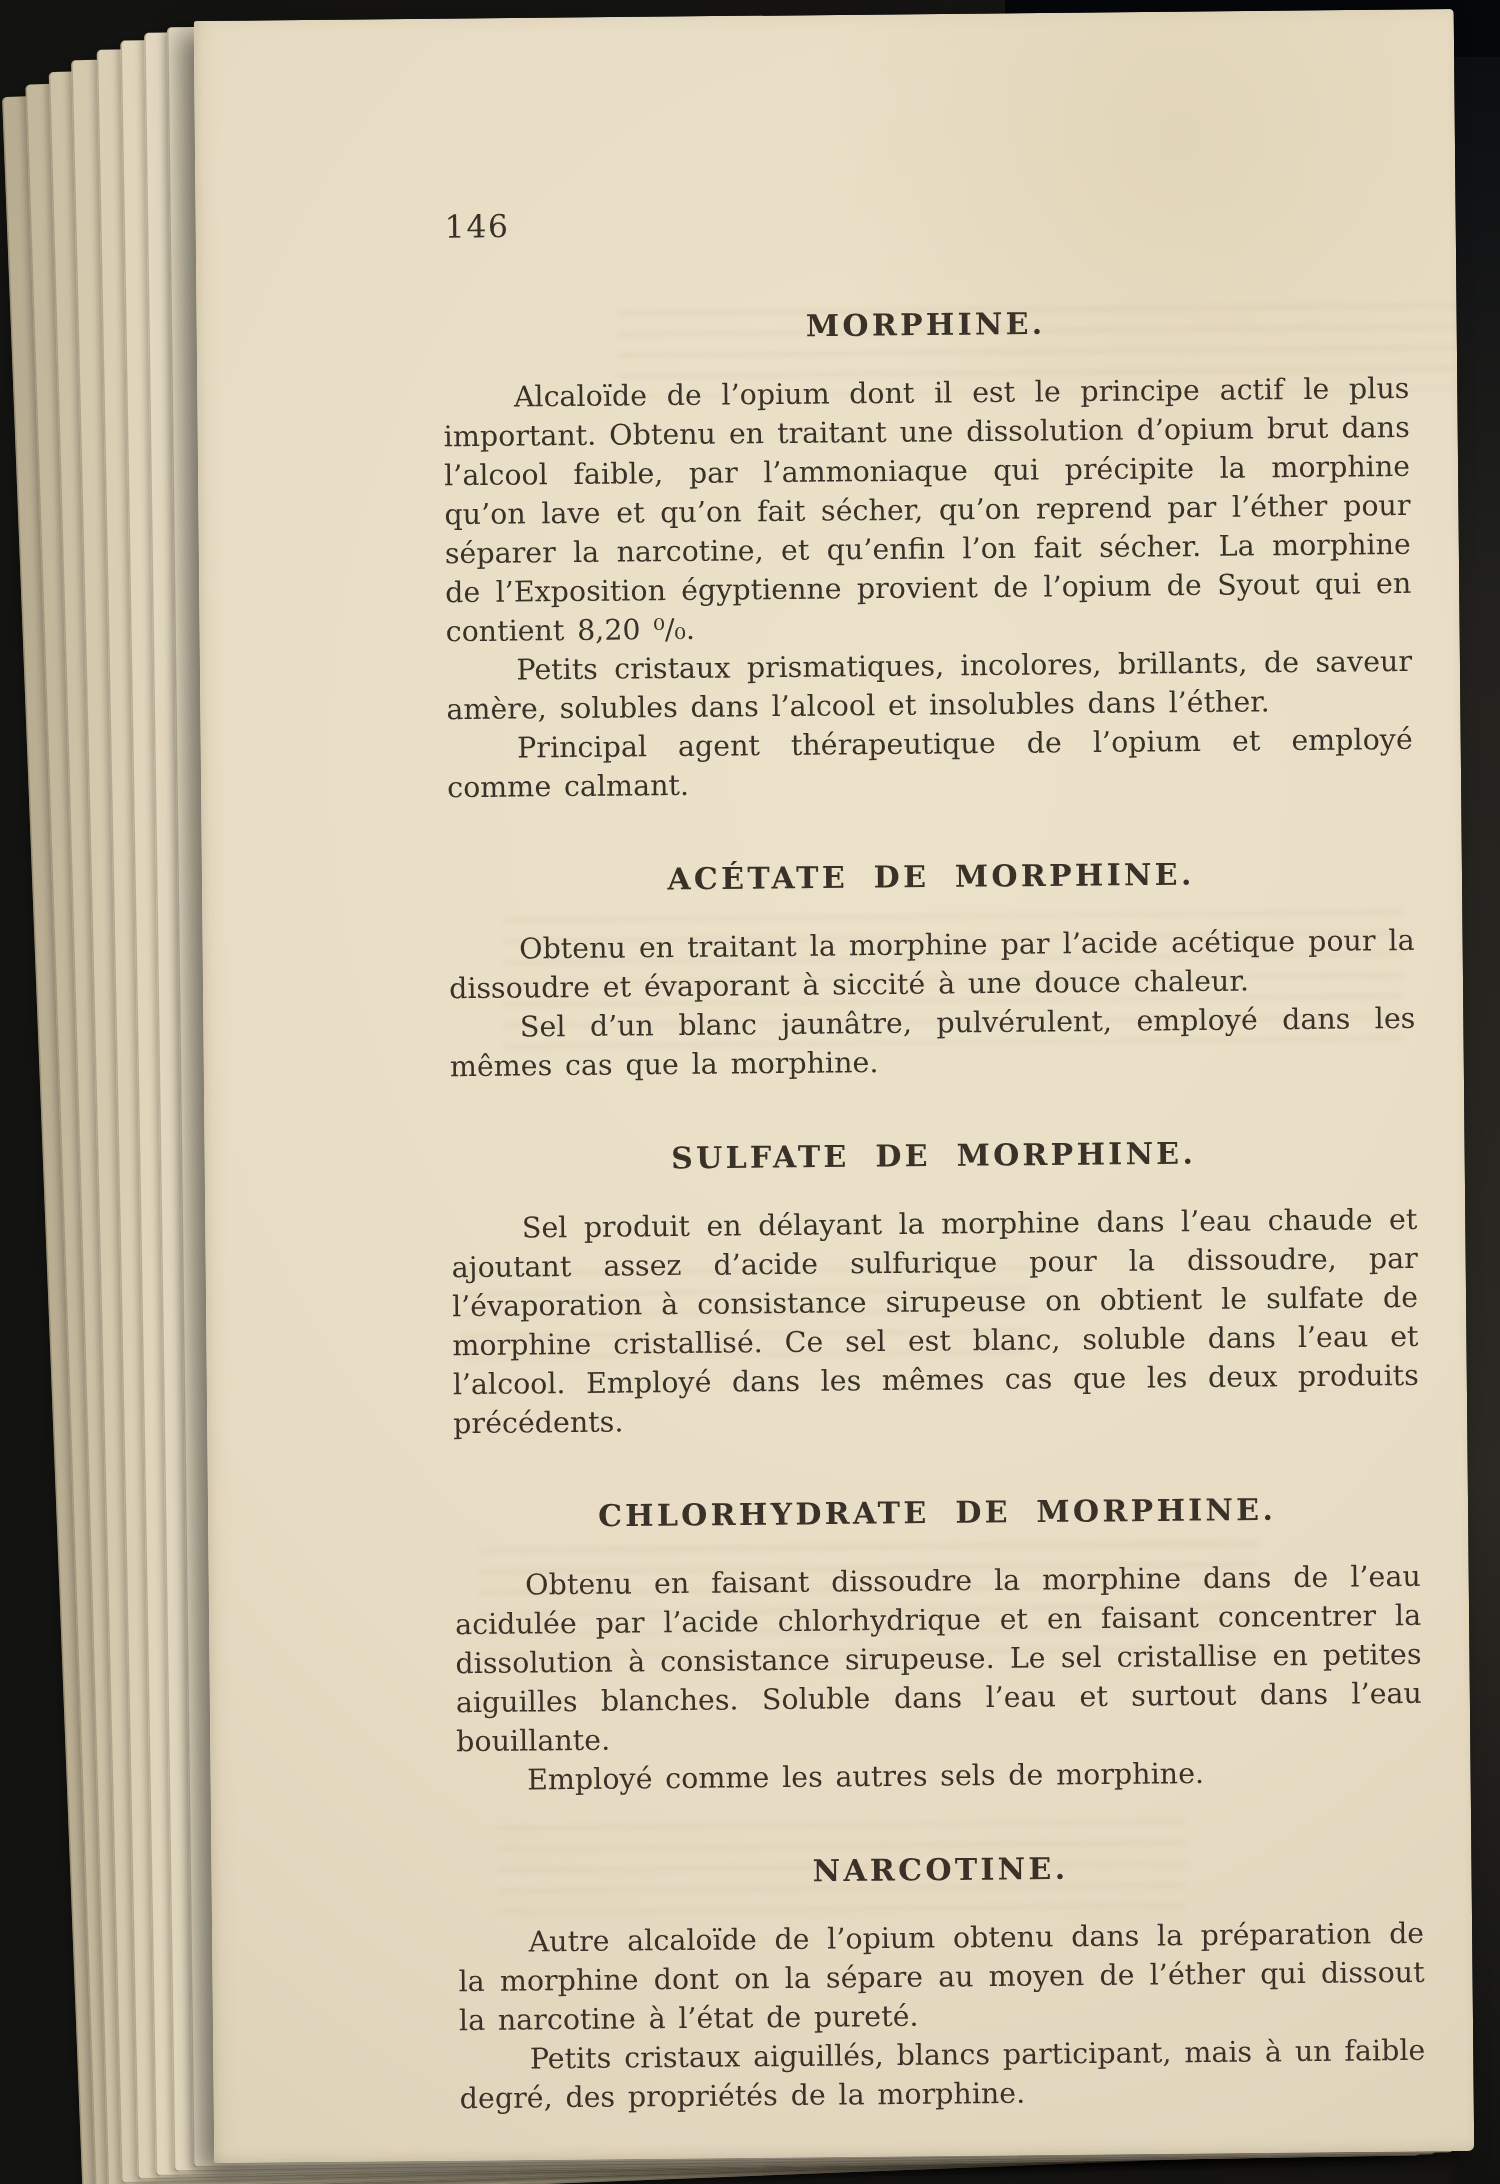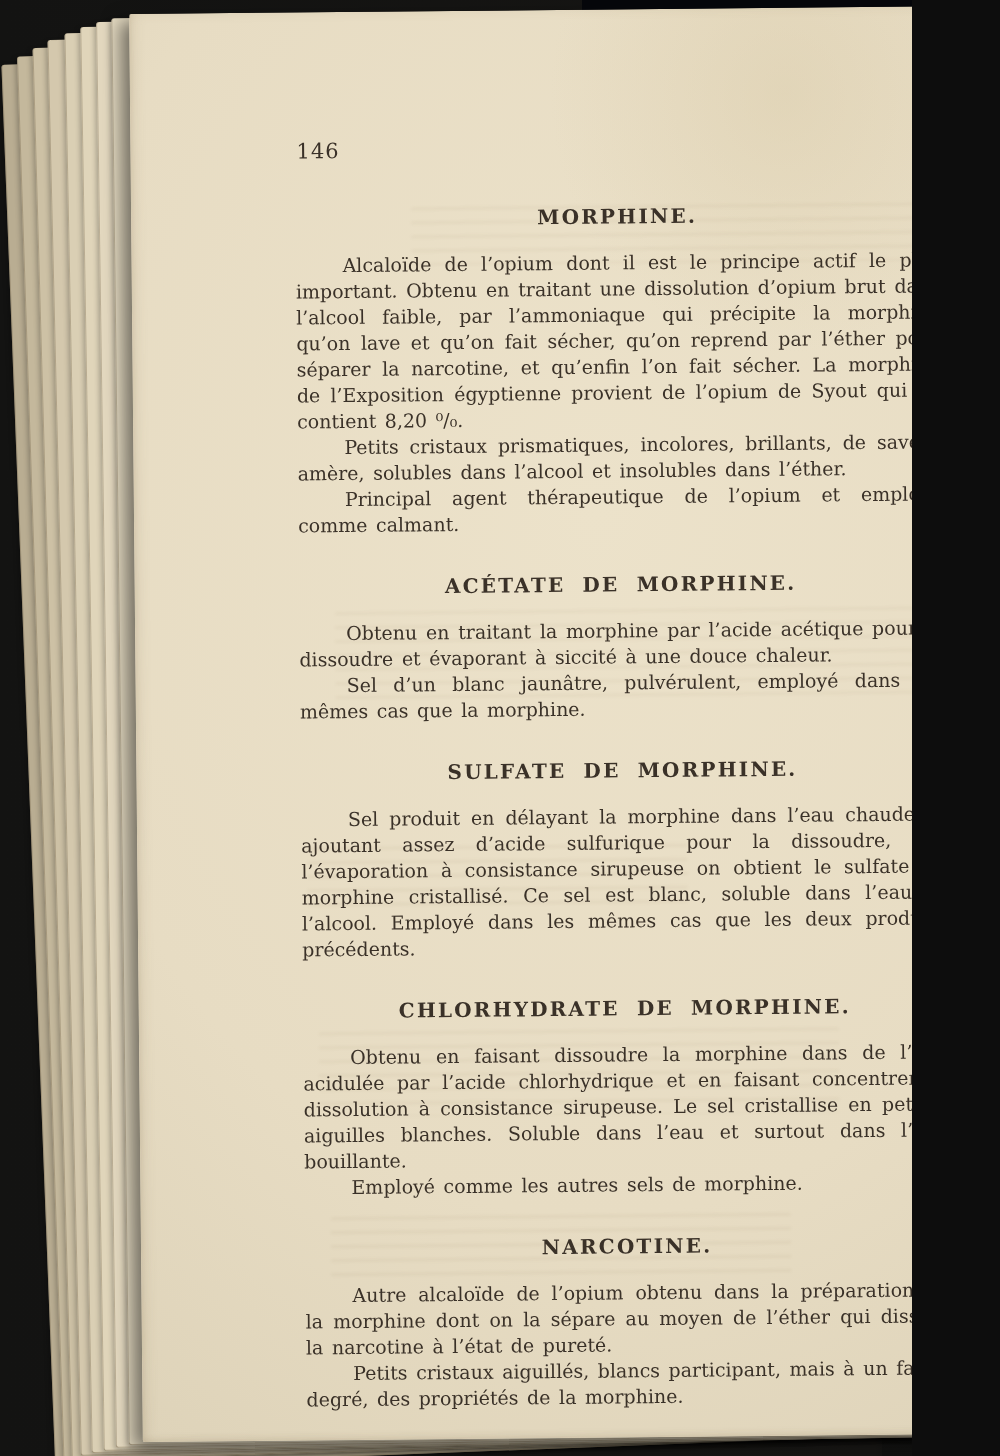--- a/index.html
+++ b/index.html
@@ -2,21 +2,21 @@
 <html><head>
 <meta charset="utf-8">
 <style>
   html, body {
     margin: 0;
     padding: 0;
     background: #0d0d0d;
   }
   .scene {
     position: relative;
-    width: 912px;
+    width: 1000px;
     height: 1456px;
     overflow: hidden;
     background: linear-gradient(90deg, #131312 0%, #171614 96%, #0b0b0b 100%);
     font-family: "DejaVu Serif", "Liberation Serif", serif;
   }
   .backdrop-right {
     position: absolute;
     right: 0; top: 0;
     width: 30px; height: 100%;
     background: linear-gradient(180deg, #0a0c10 0%, #22211d 28%, #2b2923 68%, #111110 100%);

